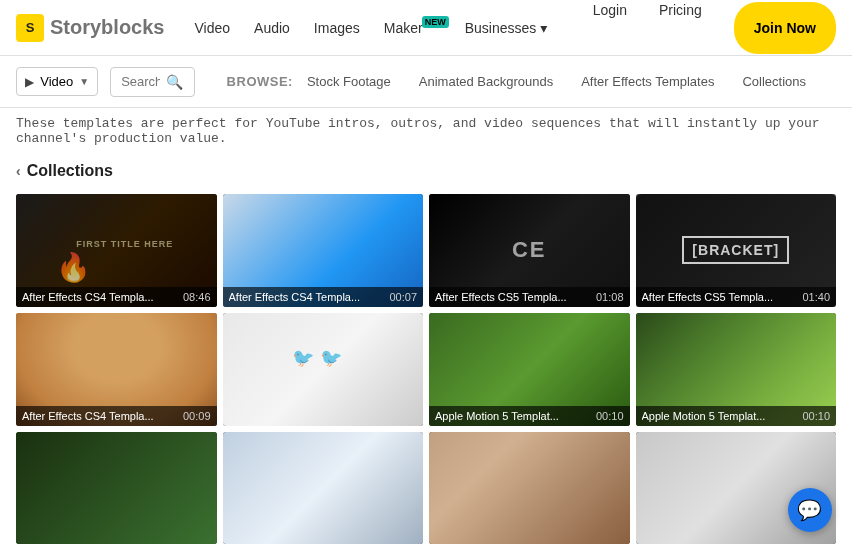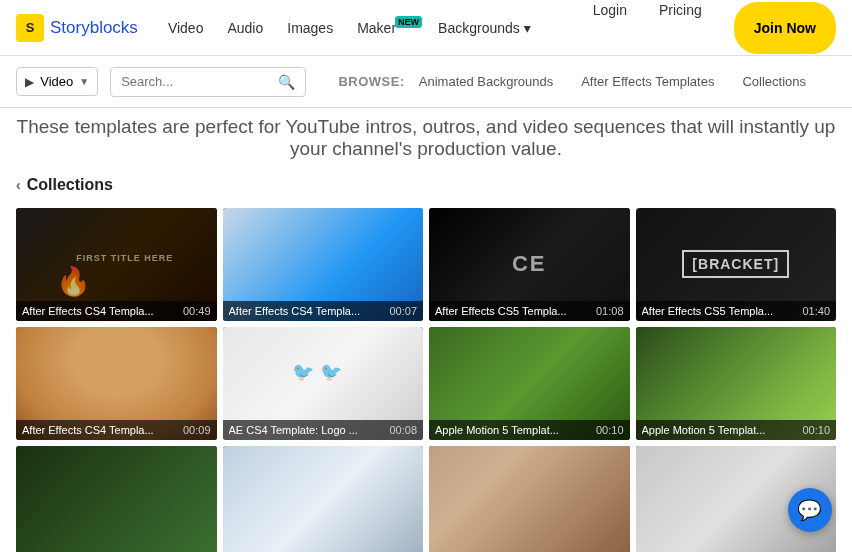--- a/index.html
+++ b/index.html
@@ -22,21 +22,21 @@
       text-decoration: none;
     }
     .logo-icon {
       width: 28px; height: 28px;
       background: #FFD600;
       border-radius: 4px;
       display: flex; align-items: center; justify-content: center;
       font-weight: bold; font-size: 13px; color: #222;
     }
     .logo-text {
-      font-weight: normal; font-size: 17px; color: #1d4ed8;
+      font-weight: bold; font-size: 20px; color: #737373;
     }
     .nav-links {
       display: flex; align-items: center; gap: 4px;
     }
     .nav-link {
       padding: 8px 10px;
       font-size: 14px; color: #333;
       cursor: pointer; text-decoration: none;
       position: relative;
     }
@@ -120,22 +120,22 @@
     }
     .browse-link {
       font-size: 13px; color: #555; padding: 8px 14px; cursor: pointer;
       text-decoration: none;
     }
 
     
     .subtitle-bar {
       padding: 8px 16px 16px;
       color: #555;
-      font-size: 19px;
-      text-align: center;
+      font-size: 13px;
+      font-family: Liberation Mono, monospace;
     }
 
     
     .collections-section {
       padding: 0 16px;
     }
     .collections-title {
       display: flex;
       align-items: center;
       gap: 6px;
@@ -247,21 +247,21 @@
   </a>
   <nav class="nav-links">
     <a class="nav-link" href="#">Video</a>
     <a class="nav-link" href="#">Audio</a>
     <a class="nav-link" href="#">Images</a>
     <a class="nav-link" href="#" style="padding-right: 28px;">
       <span>Maker</span>
       <span class="new-badge">NEW</span>
     </a>
     <a class="nav-link" href="#">
-      <span>Backgrounds</span>
+      <span>Businesses</span>
       <span> ▾</span>
     </a>
   </nav>
   <div class="header-right">
     <a class="header-login" href="#">Login</a>
     <a class="header-pricing" href="#">Pricing</a>
     <button class="join-btn">Join Now</button>
   </div>
 </div>
 
@@ -270,20 +270,21 @@
     <span class="search-type-icon">▶</span>
     <span>Video</span>
     <span class="search-type-arrow">▼</span>
   </div>
   <div class="search-input-wrap">
     <input class="search-input" type="text" placeholder="Search..." style="">
     <span class="search-icon">🔍</span>
   </div>
   <div class="browse-bar">
     <span class="browse-label">BROWSE:</span>
+    <a class="browse-link" href="#">Stock Footage</a>
     <a class="browse-link" href="#">Animated Backgrounds</a>
     <a class="browse-link" href="#">After Effects Templates</a>
     <a class="browse-link" href="#">Collections</a>
   </div>
 </div>
 
 <div class="subtitle-bar">These templates are perfect for YouTube intros, outros, and video sequences that will instantly up your channel's production value.</div>
 
 <div class="collections-section">
   <div class="collections-title">
@@ -292,21 +293,21 @@
   </div>
 
   <div class="video-grid">
     <div class="video-thumb">
       <div class="video-thumb-inner thumb-1">
         <span class="thumb-fire">🔥</span>
         <span class="thumb-1-overlay">FIRST TITLE HERE</span>
       </div>
       <div class="video-label">
         <span class="video-label-text">After Effects CS4 Templa...</span>
-        <span class="video-duration">00:49</span>
+        <span class="video-duration">08:46</span>
       </div>
     </div>
     <div class="video-thumb">
       <div class="video-thumb-inner thumb-2"></div>
       <div class="video-label">
         <span class="video-label-text">After Effects CS4 Templa...</span>
         <span class="video-duration">00:07</span>
       </div>
     </div>
     <div class="video-thumb">
@@ -335,24 +336,20 @@
         <div class="thumb-hair"></div>
       </div>
       <div class="video-label">
         <span class="video-label-text">After Effects CS4 Templa...</span>
         <span class="video-duration">00:09</span>
       </div>
     </div>
     <div class="video-thumb">
       <div class="video-thumb-inner thumb-6">
         <span class="thumb-birds">🐦 🐦</span>
-      </div>
-      <div class="video-label">
-        <span class="video-label-text">AE CS4 Template: Logo ...</span>
-        <span class="video-duration">00:08</span>
       </div>
     </div>
     <div class="video-thumb">
       <div class="video-thumb-inner thumb-7"></div>
       <div class="video-label">
         <span class="video-label-text">Apple Motion 5 Templat...</span>
         <span class="video-duration">00:10</span>
       </div>
     </div>
     <div class="video-thumb">

